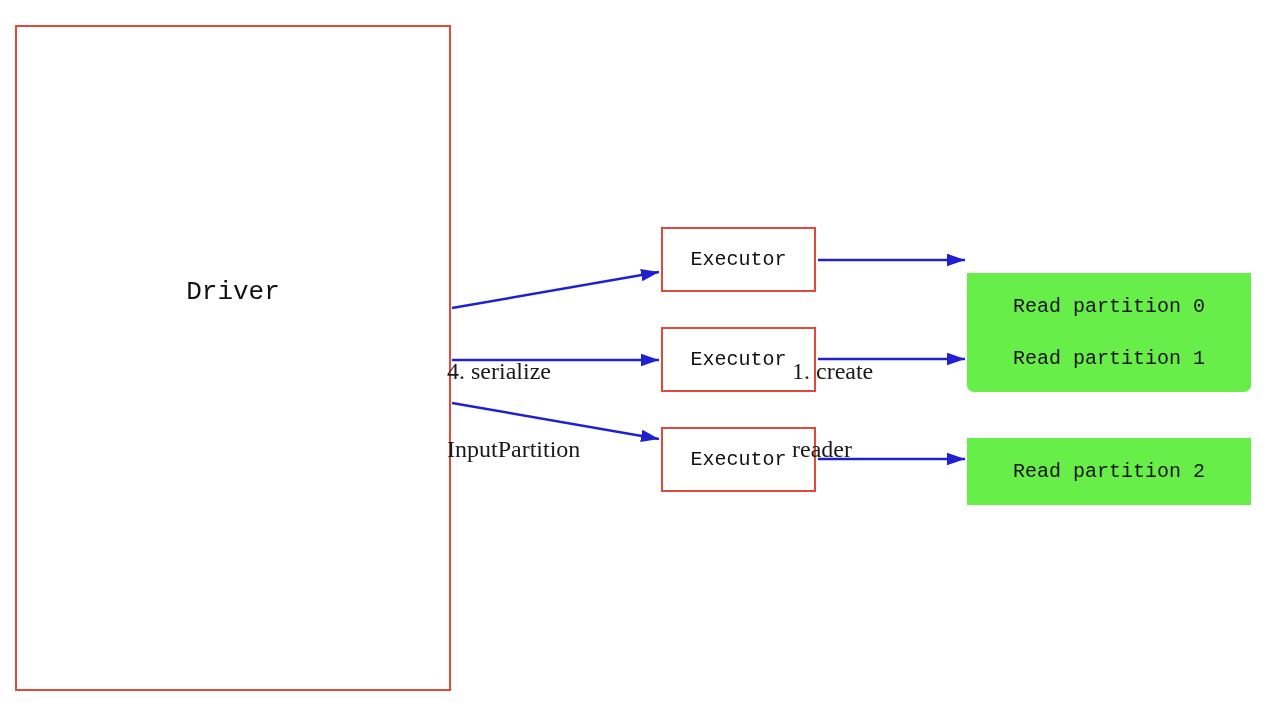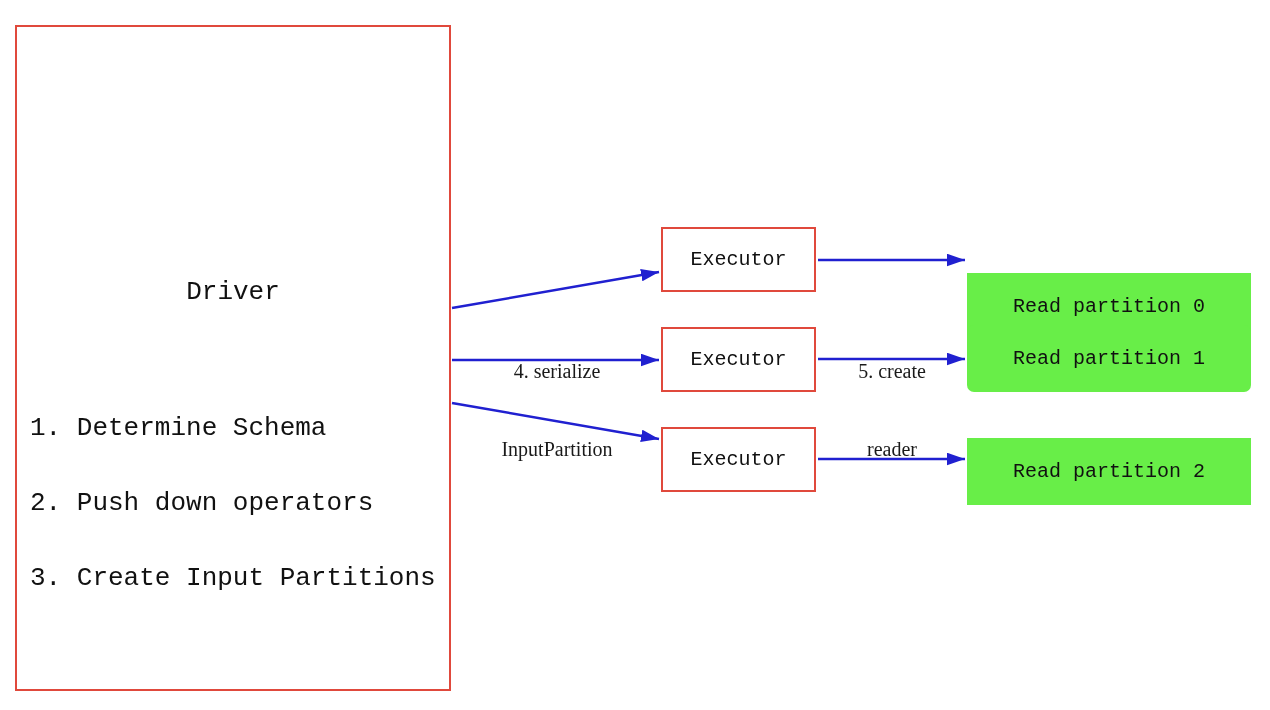--- a/index.html
+++ b/index.html
@@ -72,23 +72,22 @@
     left: 967px;
     width: 284px; height: 67px;
     background: var(--partition-fill, #68ee48);
     border: none;
   }
   .partition.p0 { top: 225px; margin-top: 48px; }
   .partition.p1 { top: 325px; border-radius: 7px; }
   .partition.p2 { top: 438px; }
   .edge-label {
     position: absolute;
-    text-align: center;
     font-family: "Liberation Serif", "DejaVu Serif", serif;
-    font-size: 20px;
+    font-size: 24px;
     line-height: 26px;
     color: #1a1a1a;
     white-space: pre;
   }
   .label-serialize { left: 447px; top: 306px; width: 220px; }
   .label-reader    { left: 792px; top: 306px; width: 200px; }
 </style>
 </head>
 <body>
 
@@ -107,37 +106,32 @@
         <line x1="818" y1="260" x2="965" y2="260" stroke="#2020d0" stroke-width="2.5" marker-end="url(#arrowhead)"></line>
         <line x1="818" y1="359" x2="965" y2="359" stroke="#2020d0" stroke-width="2.5" marker-end="url(#arrowhead)"></line>
         <line x1="818" y1="459" x2="965" y2="459" stroke="#2020d0" stroke-width="2.5" marker-end="url(#arrowhead)"></line>
       </g>
   </svg>
 
   <div class="driver-box"></div>
 
   <div class="driver-title">Driver</div>
 
-  <div class="driver-steps">
-    <div>1. Determine Schema</div>
-    <div>2. Push down operators</div>
-    <div>3. Create Input Partitions</div>
-  </div>
 
   <div class="node executor e0">Executor</div>
   <div class="node executor e1">Executor</div>
   <div class="node executor e2">Executor</div>
 
   <div class="node partition p0">Read partition 0</div>
   <div class="node partition p1">Read partition 1</div>
   <div class="node partition p2">Read partition 2</div>
 
   <div class="edge-label label-serialize">
     <div>4. serialize</div>
     <div>InputPartition</div>
   </div>
 
   <div class="edge-label label-reader">
-    <div>5. create</div>
+    <div>1. create</div>
     <div>reader</div>
   </div>
 
 </div>
 
 </body></html>

